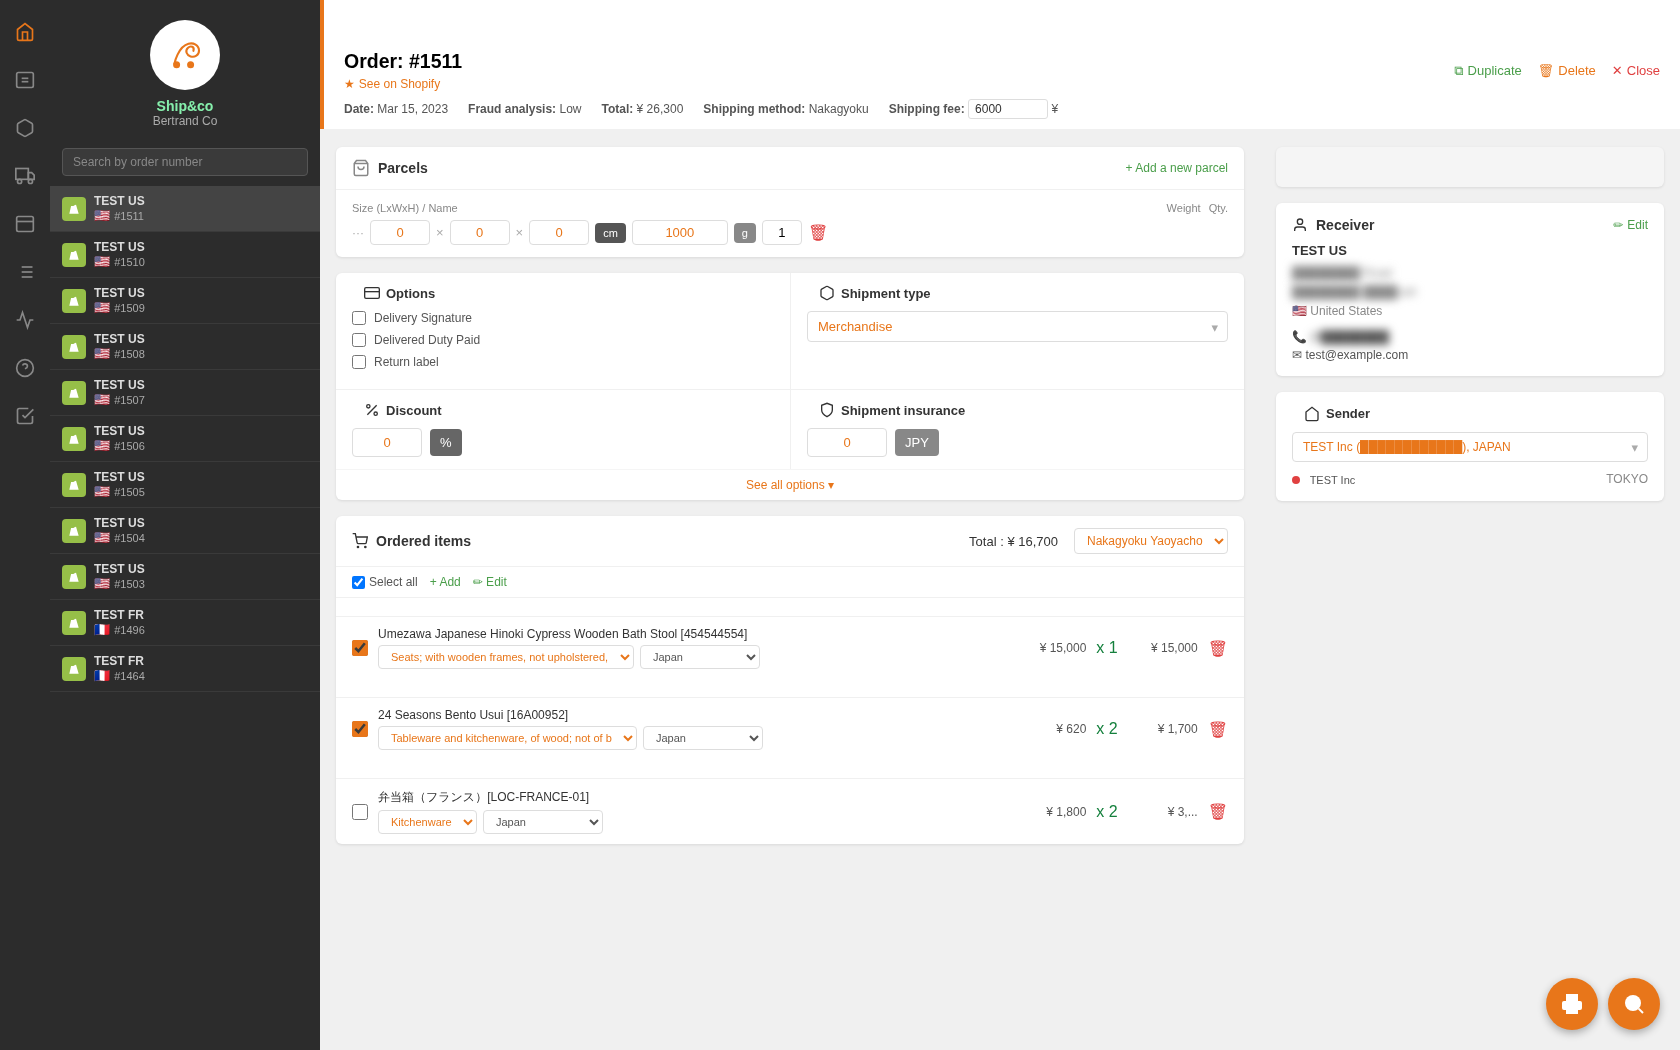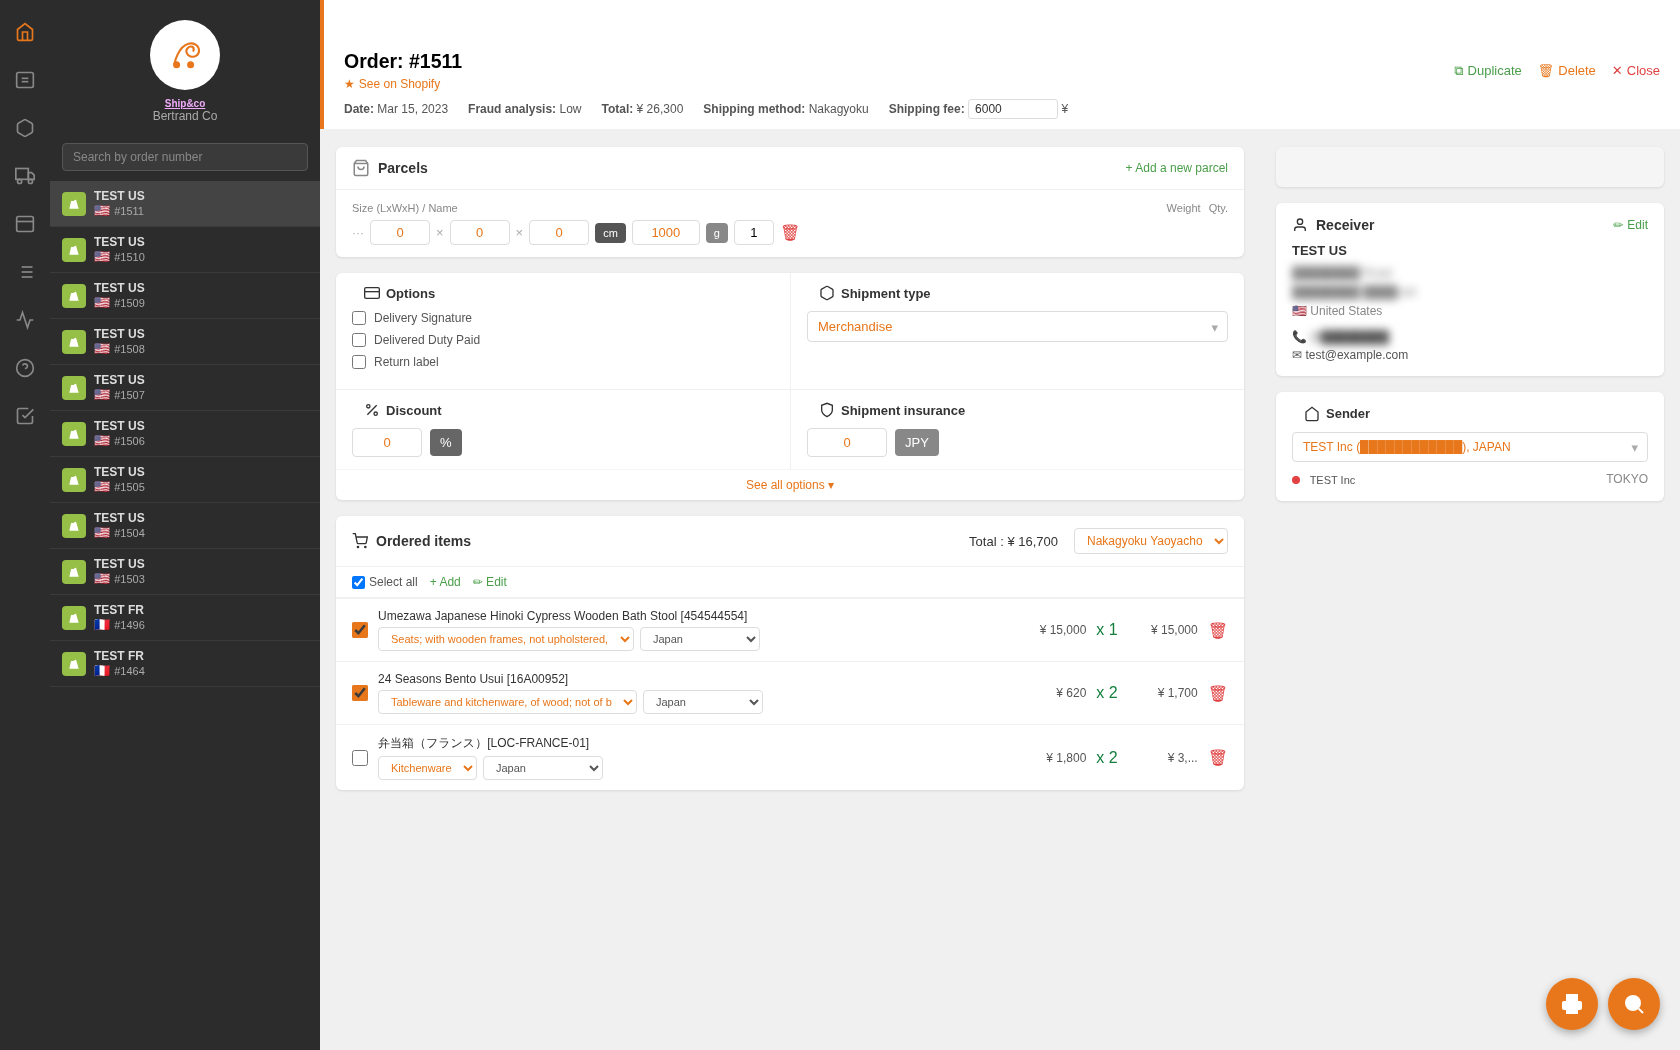--- a/index.html
+++ b/index.html
@@ -3,21 +3,21 @@
   <meta charset="utf-8">
   <style>
     * { box-sizing: border-box; margin: 0; padding: 0; }
     body { font-family: -apple-system, BlinkMacSystemFont, 'Segoe UI', sans-serif; font-size: 13px; background: #f0f0f0; display: flex; height: 100vh; overflow: hidden; }
 
     
     .sidebar { width: 270px; background: #2c2c2c; color: #ccc; display: flex; flex-direction: column; flex-shrink: 0; }
     .sidebar-top { display: flex; align-items: center; justify-content: center; flex-direction: column; padding: 20px 0 10px; }
     .sidebar-logo { width: 70px; height: 70px; border-radius: 50%; background: white; display: flex; align-items: center; justify-content: center; margin-bottom: 8px; }
     .sidebar-logo svg { width: 42px; height: 42px; }
-    .sidebar-company { color: #f0abfc; font-weight: bold; font-size: 10px; text-decoration: underline; }
+    .sidebar-company { color: #86efac; font-weight: bold; font-size: 14px; }
     .sidebar-sub { color: #aaa; font-size: 12px; }
     .sidebar-search { padding: 10px 12px; }
     .sidebar-search input { width: 100%; background: #3a3a3a; border: 1px solid #555; border-radius: 4px; color: #ccc; padding: 6px 10px; font-size: 12px; outline: none; }
     .sidebar-search input::placeholder { color: #888; }
     .sidebar-orders { flex: 1; overflow-y: auto; }
     .sidebar-order-item { display: flex; align-items: center; padding: 8px 12px; border-bottom: 1px solid #3a3a3a; cursor: pointer; gap: 8px; }
     .sidebar-order-item.active { background: #444; }
     .order-shopify-icon { width: 24px; height: 24px; background: #96bf48; border-radius: 4px; display: flex; align-items: center; justify-content: center; flex-shrink: 0; }
     .order-shopify-icon svg { width: 14px; height: 14px; fill: white; }
     .order-info { flex: 1; }
@@ -27,21 +27,21 @@
 
     
     .left-nav { width: 50px; background: #2c2c2c; display: flex; flex-direction: column; align-items: center; padding: 16px 0; gap: 16px; flex-shrink: 0; }
     .nav-icon { width: 32px; height: 32px; display: flex; align-items: center; justify-content: center; border-radius: 6px; cursor: pointer; color: #888; }
     .nav-icon.active { color: #e8761a; }
     .nav-icon svg { width: 20px; height: 20px; }
 
     
     .main { flex: 1; overflow-y: auto; background: #f0f0f0; display: flex; flex-direction: column; }
     .shopify-link { color: #e8761a; font-size: 12px; display: flex; align-items: center; gap: 4px; margin-top: 4px; }
-    .shipping-fee-input { border: 1px solid #ddd; border-radius: 3px; padding: 2px 6px; width: 90px; font-size: 12px; color: #333; }
+    .shipping-fee-input { border: 1px solid #ddd; border-radius: 3px; padding: 2px 6px; width: 80px; font-size: 12px; color: #333; }
     .header-actions { display: flex; gap: 16px; align-items: center; }
     .header-btn { display: flex; align-items: center; gap: 4px; font-size: 13px; cursor: pointer; }
     .header-btn.duplicate { color: #4a9e4a; }
     .header-btn.delete { color: #e8761a; }
     .header-btn.close { color: #e04040; }
 
     
     .content-area { display: flex; gap: 0; flex: 1; }
     .left-panel { flex: 1; padding: 16px; display: flex; flex-direction: column; gap: 16px; }
     .right-panel { width: 420px; padding: 16px; display: flex; flex-direction: column; gap: 16px; }
@@ -54,21 +54,21 @@
     .add-link { color: #4a9e4a; font-size: 12px; cursor: pointer; display: flex; align-items: center; gap: 4px; }
 
     
     .parcels-table { padding: 12px 16px; }
     .parcels-cols { display: grid; grid-template-columns: 1fr auto auto; gap: 8px; font-size: 11px; color: #888; margin-bottom: 6px; }
     .parcel-row { display: flex; align-items: center; gap: 6px; }
     .parcel-dots { color: #aaa; font-size: 12px; }
     .dim-input { width: 60px; border: 1px solid #ddd; border-radius: 4px; padding: 4px 6px; text-align: center; color: #e8761a; font-size: 13px; }
     .dim-sep { color: #aaa; }
     .cm-badge { background: #555; color: white; padding: 4px 8px; border-radius: 4px; font-size: 11px; }
-    .weight-input { width: 68px; border: 1px solid #ddd; border-radius: 4px; padding: 4px 6px; text-align: center; color: #e8761a; font-size: 13px; }
+    .weight-input { width: 96px; border: 1px solid #ddd; border-radius: 4px; padding: 4px 6px; text-align: center; color: #e8761a; font-size: 13px; }
     .g-badge { background: #888; color: white; padding: 4px 8px; border-radius: 4px; font-size: 11px; }
     .qty-input { width: 40px; border: 1px solid #ddd; border-radius: 4px; padding: 4px 6px; text-align: center; font-size: 13px; }
     .delete-btn { color: #e04040; cursor: pointer; background: none; border: none; font-size: 16px; }
 
     
     .options-grid { display: grid; grid-template-columns: 1fr 1fr; gap: 0; }
     .options-section { padding: 12px 16px; }
     .options-section + .options-section { border-left: 1px solid #f0f0f0; }
     .section-title { display: flex; align-items: center; gap: 6px; font-weight: 600; color: #333; font-size: 13px; margin-bottom: 10px; padding-left: 12px; }
     .checkbox-item { display: flex; align-items: center; gap: 8px; margin-bottom: 8px; cursor: pointer; color: #555; font-size: 12px; }
@@ -81,21 +81,21 @@
     .pct-btn { background: #666; color: white; border: none; border-radius: 4px; padding: 6px 10px; cursor: pointer; font-size: 13px; }
     .insurance-row { display: flex; align-items: center; gap: 8px; margin-top: 8px; }
     .insurance-input { width: 80px; border: 1px solid #ddd; border-radius: 4px; padding: 6px 10px; text-align: center; color: #e8761a; font-size: 13px; }
     .jpy-btn { background: #888; color: white; border: none; border-radius: 4px; padding: 6px 10px; cursor: pointer; font-size: 13px; }
     .see-options { text-align: center; padding: 8px; color: #e8761a; font-size: 12px; cursor: pointer; border-top: 1px solid #f5f5f5; }
     .items-title { display: flex; align-items: center; gap: 8px; font-weight: 600; font-size: 14px; color: #333; }
     .items-total { font-size: 13px; color: #333; font-weight: 500; }
     .select-all { display: flex; align-items: center; gap: 4px; color: #555; font-size: 12px; cursor: pointer; }
     .action-link { color: #4a9e4a; font-size: 12px; cursor: pointer; display: flex; align-items: center; gap: 3px; }
     .location-select { border: 1px solid #ddd; border-radius: 4px; padding: 4px 8px; font-size: 12px; color: #e8761a; background: white; cursor: pointer; }
-    .order-item-row { padding: 10px 16px; border-top: 1px solid #f0f0f0; display: flex; align-items: center; gap: 10px; }
+    .order-item-row { padding: 10px 16px; border-top: 1px solid #f0f0f0; display: flex; align-items: center; gap: 10px; margin-top: 18px; }
     .item-checkbox { width: 16px; height: 16px; flex-shrink: 0; accent-color: #e8761a; }
     .item-details { flex: 1; }
     .item-name { color: #333; font-size: 12px; font-weight: 500; margin-bottom: 4px; }
     .item-selects { display: flex; gap: 6px; }
     .item-cat-select { border: 1px solid #ddd; border-radius: 4px; padding: 4px 8px; font-size: 11px; color: #e8761a; background: white; cursor: pointer; max-width: 240px; overflow: hidden; text-overflow: ellipsis; }
     .item-country-select { border: 1px solid #ddd; border-radius: 4px; padding: 4px 8px; font-size: 11px; color: #555; background: white; cursor: pointer; width: 120px; }
     .item-price { color: #555; font-size: 12px; text-align: right; white-space: nowrap; }
     .item-qty { color: #15803d; font-size: 16px; text-align: center; white-space: nowrap; }
     .item-total { color: #555; font-size: 12px; text-align: right; white-space: nowrap; min-width: 70px; }
 

